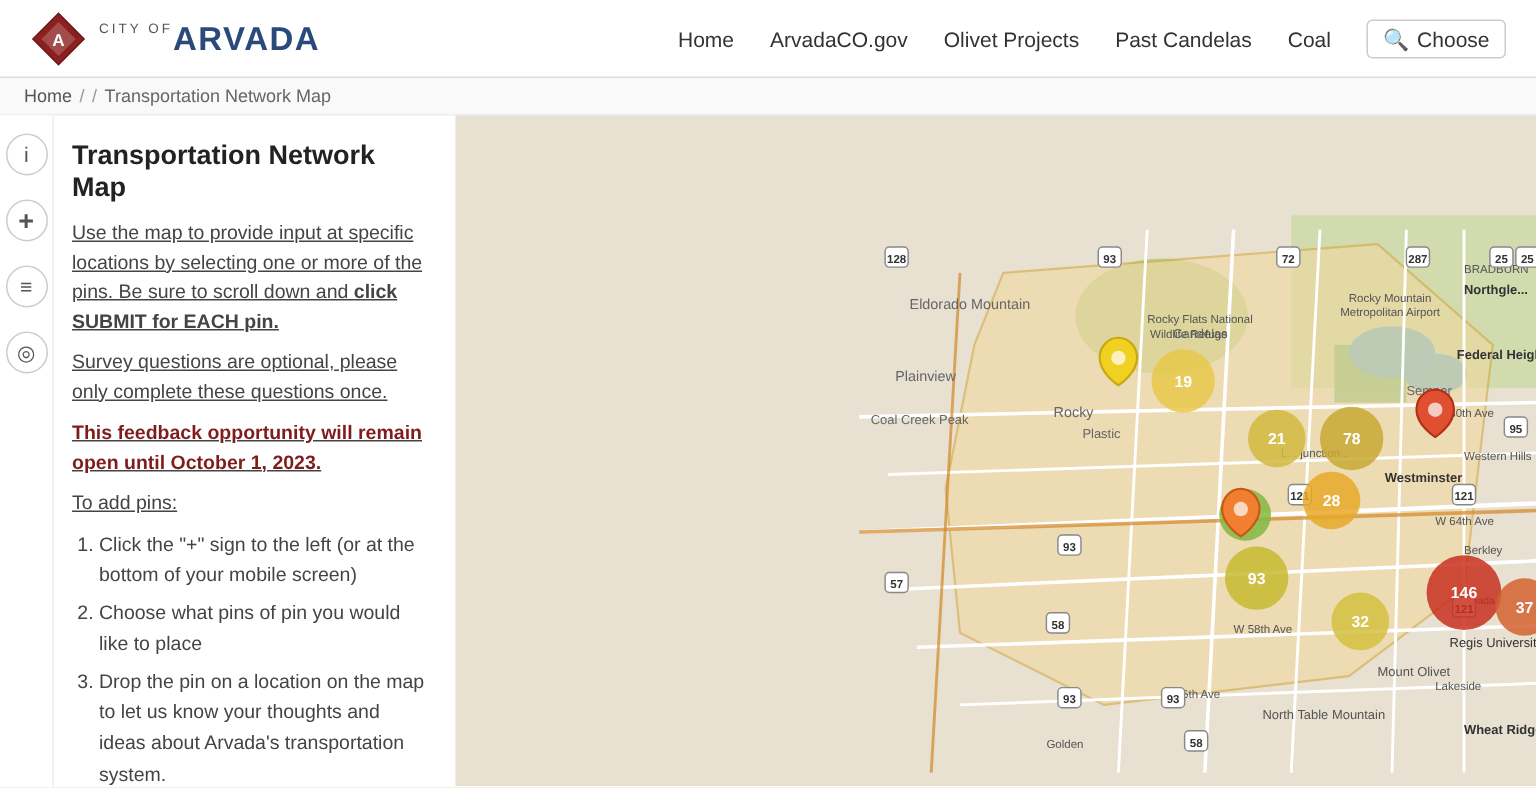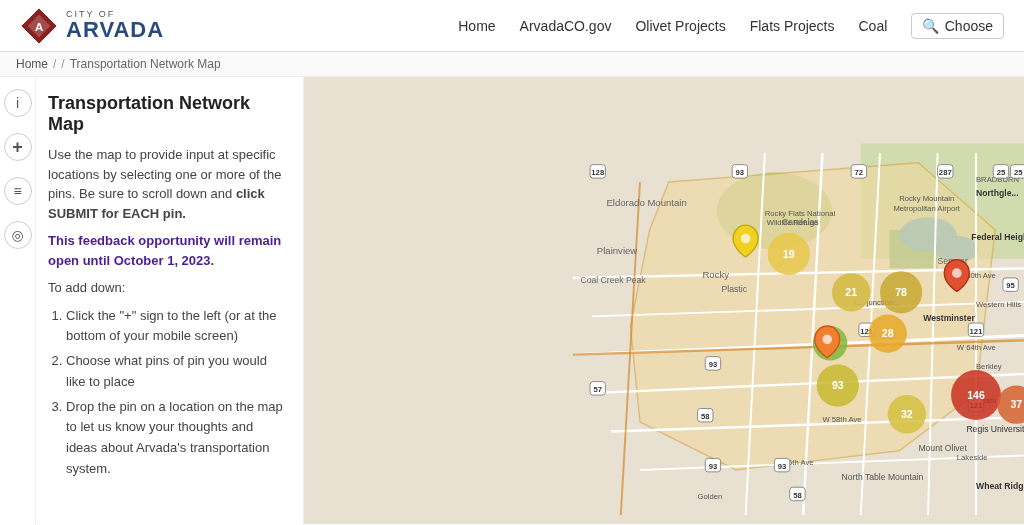--- a/index.html
+++ b/index.html
@@ -19,21 +19,21 @@
       display: flex;
       align-items: center;
       gap: 8px;
     }
     .logo-diamond {
       width: 38px;
       height: 38px;
     }
     .logo-text {
       display: flex;
-      flex-direction: column;
+      flex-direction: row;
       line-height: 1;
     }
     .logo-text .city-of {
       font-size: 9px;
       color: #555;
       letter-spacing: 2px;
       text-transform: uppercase;
     }
     .logo-text .arvada {
       font-size: 22px;
@@ -126,27 +126,28 @@
       font-size: 18px;
       font-weight: bold;
       color: #222;
       margin-bottom: 10px;
     }
     .content-panel p {
       font-size: 13px;
       line-height: 1.5;
       color: #444;
       margin-bottom: 8px;
+      text-decoration: underline;
     }
     .content-panel p strong {
       font-weight: bold;
     }
     .content-panel .deadline {
       font-weight: bold;
-      color: #4c1d95;
+      color: #7f1d1d;
     }
     .content-panel ol {
       padding-left: 18px;
       font-size: 13px;
       line-height: 1.6;
       color: #444;
       margin-bottom: 8px;
     }
     .content-panel ol li {
       margin-bottom: 4px;
@@ -188,21 +189,21 @@
     </svg>
     <div class="logo-text">
       <span class="city-of">CITY OF</span>
       <span class="arvada">ARVADA</span>
     </div>
   </div>
   <nav class="nav">
     <a href="#">Home</a>
     <a href="#">ArvadaCO.gov</a>
     <a href="#">Olivet Projects</a>
-    <a href="#">Flats Projects</a>
+    <a href="#">Past Candelas</a>
     <a href="#">Coal</a>
     <button class="search-btn">
       <span>🔍</span>
       <span>Choose</span>
     </button>
   </nav>
 </div>
 
 <div class="breadcrumb">
   <a href="#">Home</a>
@@ -226,24 +227,25 @@
     <div class="icon-btn">
       <span>◎</span>
     </div>
   </div>
 
   <div class="content-panel">
     <h2>Transportation Network Map</h2>
     <p>
       <span>Use the map to provide input at specific locations by selecting one or more of the pins. Be sure to scroll down and </span><strong>click SUBMIT for EACH pin.</strong>
     </p>
+    <p>Survey questions are optional, please only complete these questions once.</p>
     <p>
       <strong class="deadline">This feedback opportunity will remain open until October 1, 2023.</strong>
     </p>
-    <p>To add down:</p>
+    <p>To add pins:</p>
     <ol>
       <li>Click the "+" sign to the left (or at the bottom of your mobile screen)</li>
       <li>Choose what pins of pin you would like to place</li>
       <li>Drop the pin on a location on the map to let us know your thoughts and ideas about Arvada's transportation system.</li>
 
     </ol>
 
   </div>
 
   <div class="map-area">

